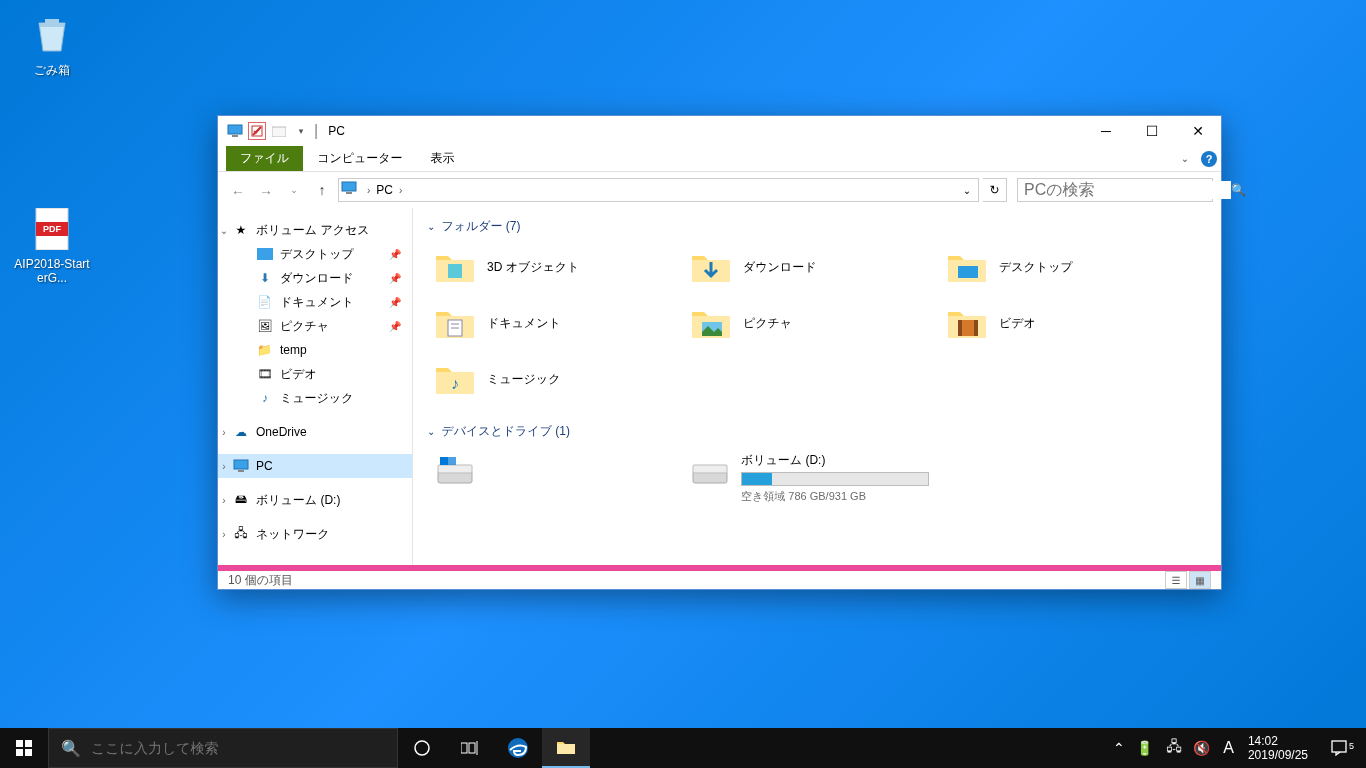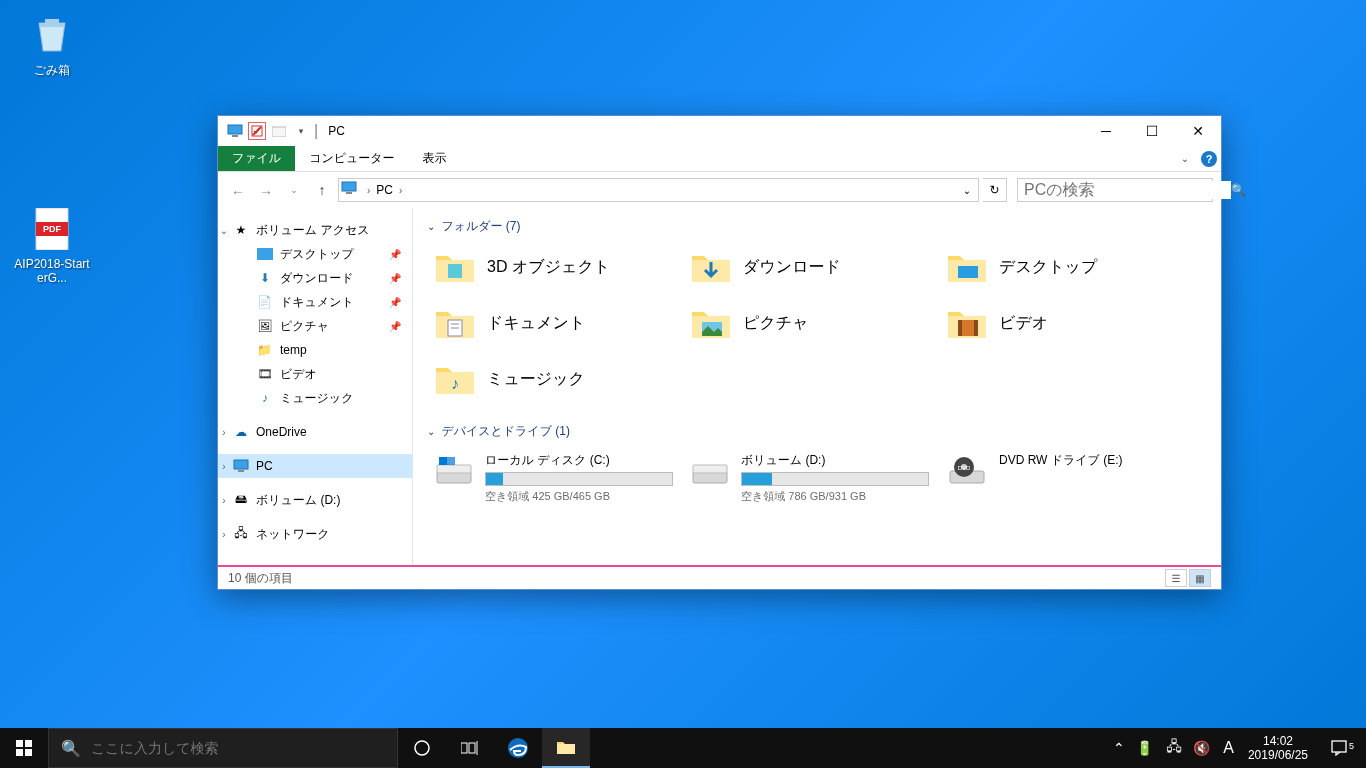--- a/index.html
+++ b/index.html
@@ -14,21 +14,21 @@
 .window { position: absolute; left: 217px; top: 115px; width: 1005px; height: 475px; background: #fff; box-shadow: 0 8px 30px rgba(0,0,0,.4); display: flex; flex-direction: column; border: 1px solid #5a8fd6; }
 .titlebar { height: 30px; display: flex; align-items: center; background: #fff; padding-left: 8px; }
 .titlebar .qat { display: flex; align-items: center; gap: 4px; }
 .titlebar .qat-icon { width: 18px; height: 18px; display: flex; align-items: center; justify-content: center; border: 1px solid transparent; }
 .titlebar .title-text { margin-left: 10px; font-size: 12px; color: #000; }
 .titlebar .winctrl { margin-left: auto; display: flex; }
 .titlebar .winctrl div { width: 46px; height: 30px; display: flex; align-items: center; justify-content: center; font-size: 14px; cursor: pointer; }
 
 .ribbon-tabs { height: 26px; display: flex; align-items: stretch; padding-left: 0; background: #fff; border-bottom: 1px solid #e1e1e1; }
 .ribbon-tabs .tab { padding: 0 14px; font-size: 12px; display: flex; align-items: center; cursor: pointer; }
-.ribbon-tabs .tab.file { background: #15803d; color: #fff; }
+.ribbon-tabs .tab.file { background: #4d7c0f; color: #fff; margin-left: 8px; }
 .ribbon-tabs .spacer { flex: 1; }
 .ribbon-tabs .expand { width: 24px; display: flex; align-items: center; justify-content: center; font-size: 10px; color: #555; cursor:pointer; }
 .ribbon-tabs .help { width: 24px; display: flex; align-items: center; justify-content: center; }
 .ribbon-tabs .help-circle { width:16px; height:16px; border-radius:50%; background:#1979ca; color:#fff; font-size:11px; font-weight:bold; display:flex; align-items:center; justify-content:center; }
 
 .navbar { height: 36px; display: flex; align-items: center; padding: 4px 8px; gap: 4px; background: #fff; }
 .navbar .navbtn { width: 24px; height: 24px; display: flex; align-items: center; justify-content: center; color: #888; font-size: 14px; cursor: pointer; }
 .navbar .navbtn.enabled { color: #333; }
 .navbar .addrbar { flex: 1; height: 24px; border: 1px solid #ccc; display: flex; align-items: center; padding: 0 2px; background: #fff; }
 .navbar .addrbar .pc-icon-small { width:18px; height:18px; margin-right: 6px; }
@@ -52,45 +52,45 @@
 .nav-item .nicon { width: 18px; height: 18px; margin-right: 6px; display: flex; align-items:center; justify-content:center; }
 .nav-item .pin { margin-left: auto; margin-right: 10px; color: #777; font-size: 10px; }
 
 .content { flex: 1; padding: 10px 14px; overflow-y: auto; font-size: 12px; }
 .group-header { display: flex; align-items: center; color: #1e3e7b; margin-bottom: 8px; cursor:pointer; }
 .group-header .gchev { font-size: 10px; margin-right: 6px; }
 .group-header .gline { flex:1; height:0; }
 .folder-grid { display: grid; grid-template-columns: repeat(3, 250px); gap: 8px 6px; margin-bottom: 20px; }
 .folder-item { display: flex; align-items: center; height: 48px; padding: 4px; cursor:pointer; }
 .folder-item .ficon { width: 48px; height: 40px; margin-right: 8px; display:flex; align-items:center; justify-content:center; }
-.folder-item .flabel { font-size: 16px; }
+.folder-item .flabel { font-size: 12px; }
 
 .drive-grid { display: grid; grid-template-columns: repeat(3, 250px); gap: 8px 6px; }
 .drive-item { display: flex; padding: 4px; cursor:pointer; }
 .drive-item .dicon { width: 48px; height: 40px; margin-right: 8px; display:flex; align-items:center; justify-content:center; }
 .drive-item .dinfo { flex: 1; }
 .drive-item .dname { font-size: 12px; margin-bottom: 3px; }
 .drive-item .dbar { width: 188px; height: 14px; border: 1px solid #bcbcbc; background: #e6e6e6; margin-bottom: 3px; }
 .drive-item .dbar .dfill { height: 100%; background: #26a0da; }
 .drive-item .dfree { font-size: 11px; color: #6d6d6d; }
 
-.statusbar { height: 24px; border-top: 2px solid #ec4899; display: flex; align-items: center; padding: 0 10px; font-size: 12px; color: #555; }
+.statusbar { height: 24px; border-top: 6px solid #ec4899; display: flex; align-items: center; padding: 0 10px; font-size: 12px; color: #555; }
 .statusbar .views { margin-left: auto; display: flex; gap: 2px; }
 .statusbar .vbtn { width: 22px; height: 18px; border: 1px solid #ccc; display:flex; align-items:center; justify-content:center; font-size:10px; cursor:pointer; }
 
 
 .taskbar { position: absolute; bottom: 0; left: 0; right: 0; height: 40px; background: #101010; display: flex; align-items: stretch; color: #fff; }
 .taskbar .start { width: 48px; display: flex; align-items: center; justify-content: center; cursor:pointer; }
 .taskbar .searchbar { width: 350px; background: #1f1f1f; border: 1px solid #333; display: flex; align-items: center; padding: 0 12px; gap: 10px; }
 .taskbar .searchbar input { background: transparent; border: none; outline: none; color: #ccc; font-size: 14px; flex: 1; }
 .taskbar .tbtn { width: 48px; display: flex; align-items: center; justify-content: center; cursor:pointer; }
 .taskbar .tbtn.active { border-bottom: 2px solid #76b9ed; background: #272727; }
 .taskbar .tray { margin-left: auto; display: flex; align-items: center; padding-right: 4px; }
 .taskbar .tray-icon { padding: 0 6px; font-size: 14px; cursor:pointer; }
-.taskbar .clock { text-align: center; font-size: 12px; line-height: 1.2; padding: 0 8px; cursor:pointer; }
+.taskbar .clock { font-size: 12px; line-height: 1.2; padding: 0 8px; cursor:pointer; }
 .taskbar .notif { width: 46px; display:flex; align-items:center; justify-content:center; position:relative; cursor:pointer; }
 
 
 .folder-svg { width: 42px; height: 34px; }
 .monitor-svg { width:16px; height:14px; }
 </style>
 </head>
 <body>
 
 <div class="desktop-icon" style="left:14px; top:10px;">
@@ -348,54 +348,34 @@
       <div class="drive-grid">
         <div class="drive-item">
           <span class="dicon">
               <svg width="42" height="34" viewBox="0 0 42 34">
                 <rect x="4" y="16" width="34" height="12" rx="2" fill="#d8d8d8" stroke="#aaa"></rect>
                 <rect x="4" y="10" width="34" height="8" rx="1" fill="#eee" stroke="#bbb"></rect>
                 <rect x="6" y="2" width="8" height="8" fill="#0078d7"></rect>
                 <rect x="14" y="2" width="8" height="8" fill="#0078d7" opacity=".7"></rect>
               </svg>
             </span>
-          <div class="dinfo">
-            <div class="dname">ローカル ディスク (C:)</div>
-            <div class="dbar">
-                <div class="dfill" style="width:9%"></div>
-              </div>
-            <div class="dfree">空き領域 425 GB/465 GB</div>
-          </div>
         </div>
         <div class="drive-item">
           <span class="dicon">
               <svg width="42" height="34" viewBox="0 0 42 34">
                 <rect x="4" y="16" width="34" height="12" rx="2" fill="#d8d8d8" stroke="#aaa"></rect>
                 <rect x="4" y="10" width="34" height="8" rx="1" fill="#eee" stroke="#bbb"></rect>
               </svg>
             </span>
           <div class="dinfo">
             <div class="dname">ボリューム (D:)</div>
             <div class="dbar">
                 <div class="dfill" style="width:16%"></div>
               </div>
             <div class="dfree">空き領域 786 GB/931 GB</div>
-          </div>
-        </div>
-        <div class="drive-item">
-          <span class="dicon">
-              <svg width="42" height="34" viewBox="0 0 42 34">
-                <rect x="4" y="16" width="34" height="12" rx="2" fill="#d8d8d8" stroke="#aaa"></rect>
-                <circle cx="18" cy="12" r="10" fill="#444"></circle>
-                <circle cx="18" cy="12" r="3" fill="#ccc"></circle>
-                <text x="18" y="15" font-size="6" fill="#fff" text-anchor="middle">DVD</text>
-              </svg>
-            </span>
-          <div class="dinfo">
-            <div class="dname">DVD RW ドライブ (E:)</div>
           </div>
         </div>
       </div>
     </div>
   </div>
 
   <div class="statusbar">
     <span>10 個の項目</span>
     <div class="views">
       <div class="vbtn">☰</div>
@@ -443,21 +423,21 @@
     </div>
 
   <div class="tray">
     <span class="tray-icon">⌃</span>
     <span class="tray-icon">🔋</span>
     <span class="tray-icon">🖧</span>
     <span class="tray-icon">🔇</span>
     <span class="tray-icon" style="font-size:16px">A</span>
     <div class="clock">
       <div>14:02</div>
-      <div>2019/06/25</div>
+      <div>2019/09/25</div>
     </div>
     <div class="notif">
       <svg width="18" height="18" viewBox="0 0 18 18">
           <rect x="2" y="2" width="14" height="11" fill="none" stroke="#fff" stroke-width="1.3"></rect>
           <path d="M6 13 L6 16 L10 13" fill="none" stroke="#fff" stroke-width="1.3"></path>
         </svg>
       <span style="position:absolute; bottom:6px; right:8px; font-size:9px;">5</span>
     </div>
   </div>
 </div>

